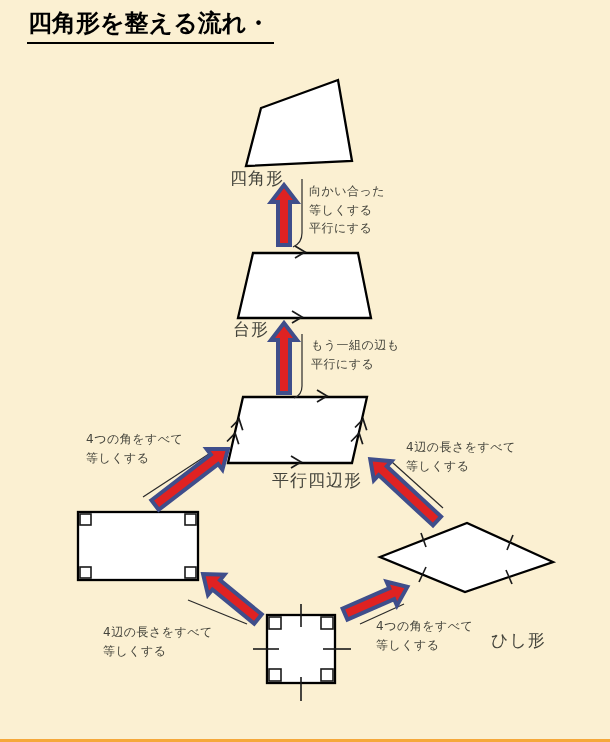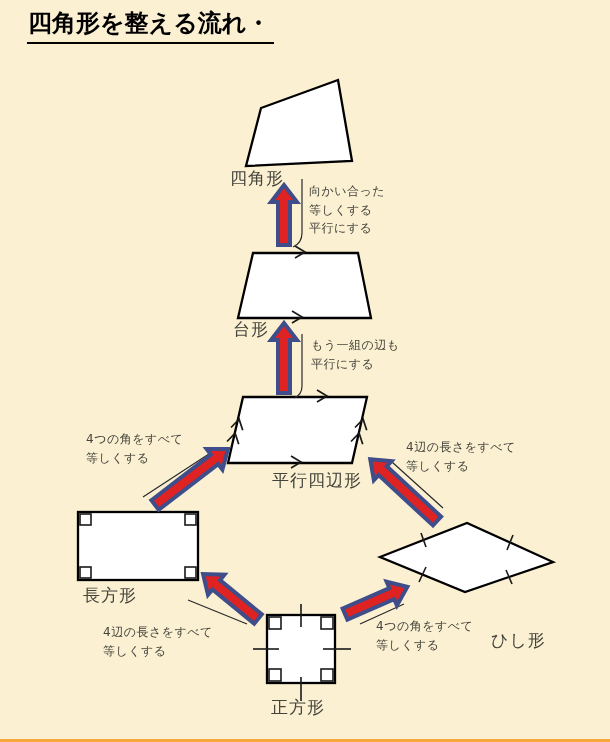--- a/index.html
+++ b/index.html
@@ -129,23 +129,21 @@
       <path d="M0,-6 L54,-6 L54,-13 L71,0 L54,13 L54,6 L0,6 Z"></path>
     </g>
     <g class="blockarrow" transform="translate(345,614) rotate(-23.5)">
       <path d="M0,-6 L51,-6 L51,-13 L68,0 L51,13 L51,6 L0,6 Z"></path>
     </g>
   </svg>
 
   <div class="shape-label" style="left:230px; top:167px;">四角形</div>
   <div class="shape-label" style="left:233px; top:318px;">台形</div>
   <div class="shape-label" style="left:244px; top:469px;margin-left:28px;">平行四辺形</div>
-  <div class="shape-label" style="left:83px; top:584px;">長方形</div>
   <div class="shape-label" style="left:491px; top:588px;margin-top:41px;">ひし形</div>
-  <div class="shape-label" style="left:271px; top:696px;">正方形</div>
 
   <div class="note" style="left:309px; top:182px;">
     <div>向かい合った</div>
     <div>等しくする</div>
     <div>平行にする</div>
   </div>
   <div class="note" style="left:311px; top:336px;">
     <div>もう一組の辺も</div>
     <div>平行にする</div>
   </div>

